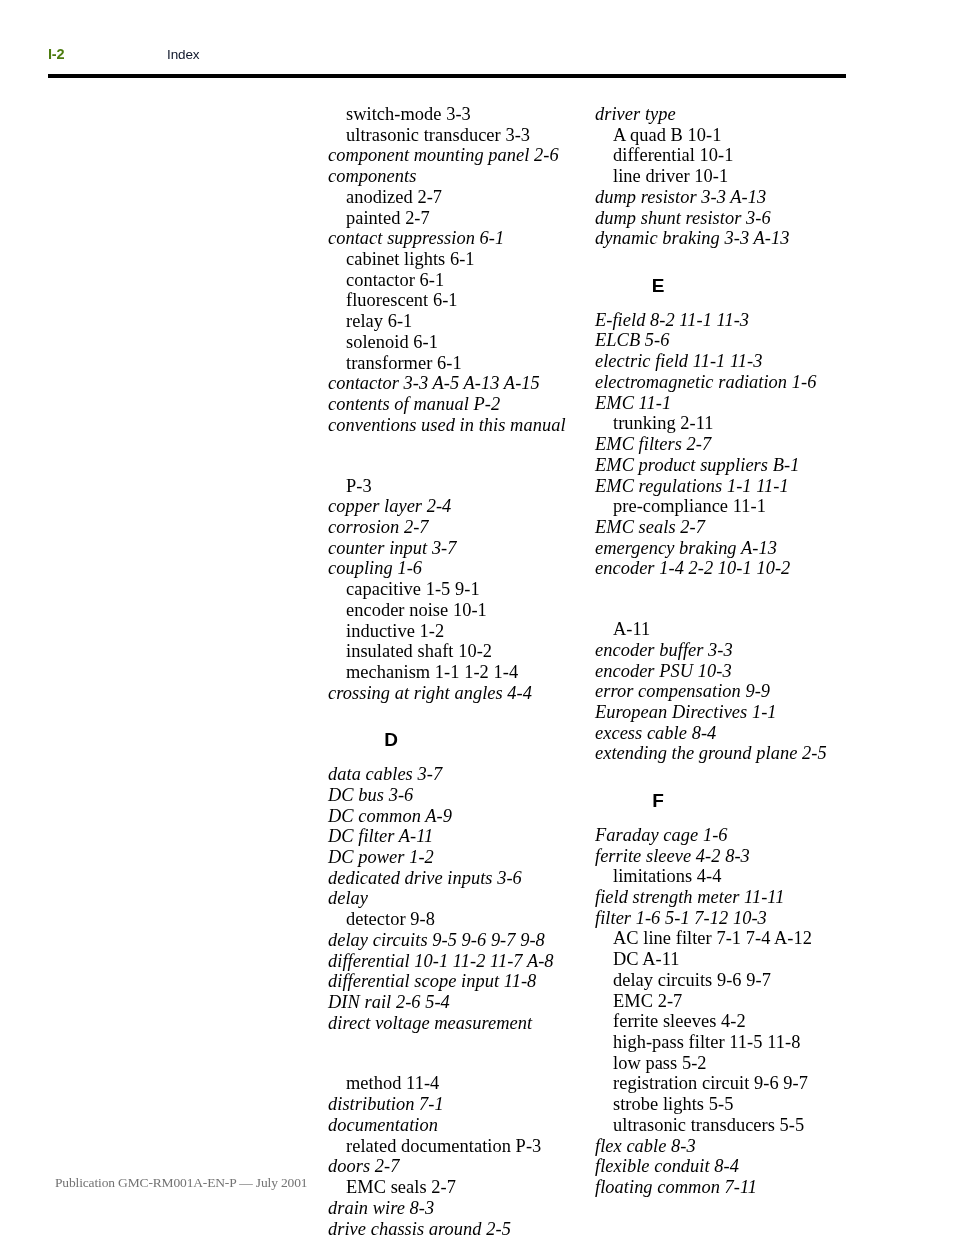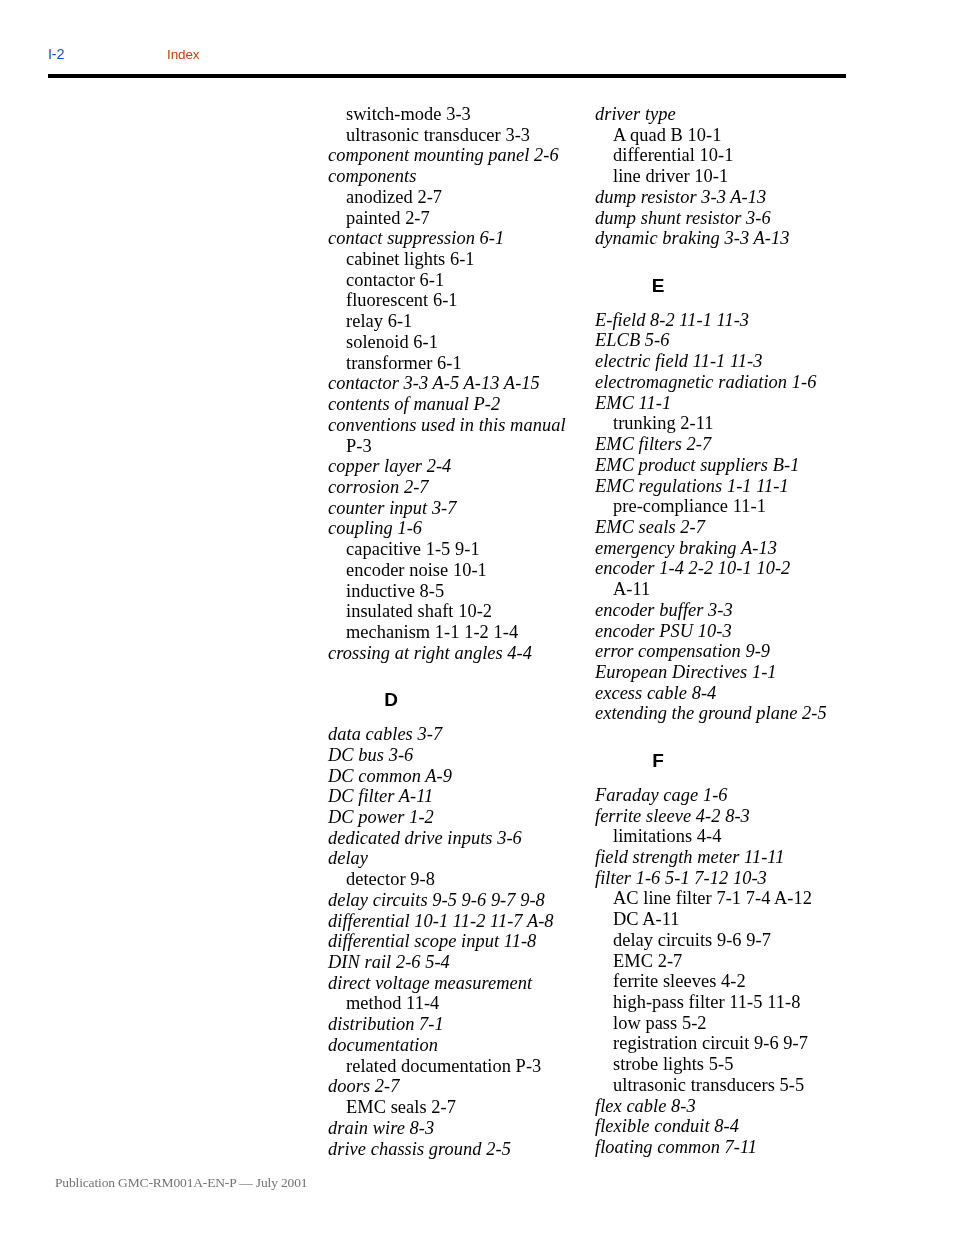--- a/index.html
+++ b/index.html
@@ -23,32 +23,32 @@
     top: 46px;
     width: 798px;
     height: 26px;
   }
   .folio {
     position: absolute;
     left: 0;
     top: 0;
     font-family: "Liberation Sans", "DejaVu Sans", sans-serif;
     font-size: 14.5px;
-    font-weight: normal;
+    font-weight: bold;
     letter-spacing: -0.2px;
-    color: #1d4ed8;
+    color: #4d7c0f;
   }
   .header-title {
     position: absolute;
     left: 119px;
     top: 1px;
     font-family: "Liberation Sans", "DejaVu Sans", sans-serif;
     font-size: 13.5px;
     font-weight: normal;
-    color: #c2410c;
+    color: #0f172a;
     letter-spacing: -0.1px;
     text-align: right;
   }
   .header-rule {
     position: absolute;
     left: 48px;
     top: 74px;
     width: 798px;
     height: 4px;
     background: #000000;
@@ -71,21 +71,21 @@
 
   .index-entry {
     font-size: 18.4px;
     line-height: 20.72px;
     white-space: nowrap;
     letter-spacing: 0.05px;
   }
   .level-0 { padding-left: 0; font-style: italic; }
   .level-1 { padding-left: 18px; }
   
-  .turnover { padding-left: 18px; }
+  .turnover { padding-left: 18px; margin-top: 40px; }
 
   .section-letter {
     font-family: "Liberation Sans", "DejaVu Sans", sans-serif;
     font-size: 19px;
     font-weight: bold;
     text-align: center;
     width: 126px;
     margin-left: 0;
     line-height: 20.72px;
   }
@@ -131,21 +131,21 @@
       <div class="index-entry level-0">contactor 3-3  A-5  A-13  A-15</div>
       <div class="index-entry level-0">contents of manual P-2</div>
       <div class="index-entry level-0">conventions used in this manual</div>
       <div class="index-entry turnover">P-3</div>
       <div class="index-entry level-0">copper layer 2-4</div>
       <div class="index-entry level-0">corrosion 2-7</div>
       <div class="index-entry level-0">counter input 3-7</div>
       <div class="index-entry level-0">coupling 1-6</div>
       <div class="index-entry level-1">capacitive 1-5  9-1</div>
       <div class="index-entry level-1">encoder noise 10-1</div>
-      <div class="index-entry level-1">inductive 8-5</div>
+      <div class="index-entry level-1">inductive 1-2</div>
       <div class="index-entry level-1">insulated shaft 10-2</div>
       <div class="index-entry level-1">mechanism 1-1  1-2  1-4</div>
       <div class="index-entry level-0">crossing at right angles 4-4</div>
       <div class="gap-before-letter"></div>
       <div class="section-letter">D</div>
       <div class="gap-after-letter"></div>
       <div class="index-entry level-0">data cables 3-7</div>
       <div class="index-entry level-0">DC bus 3-6</div>
       <div class="index-entry level-0">DC common A-9</div>
       <div class="index-entry level-0">DC filter A-11</div>

